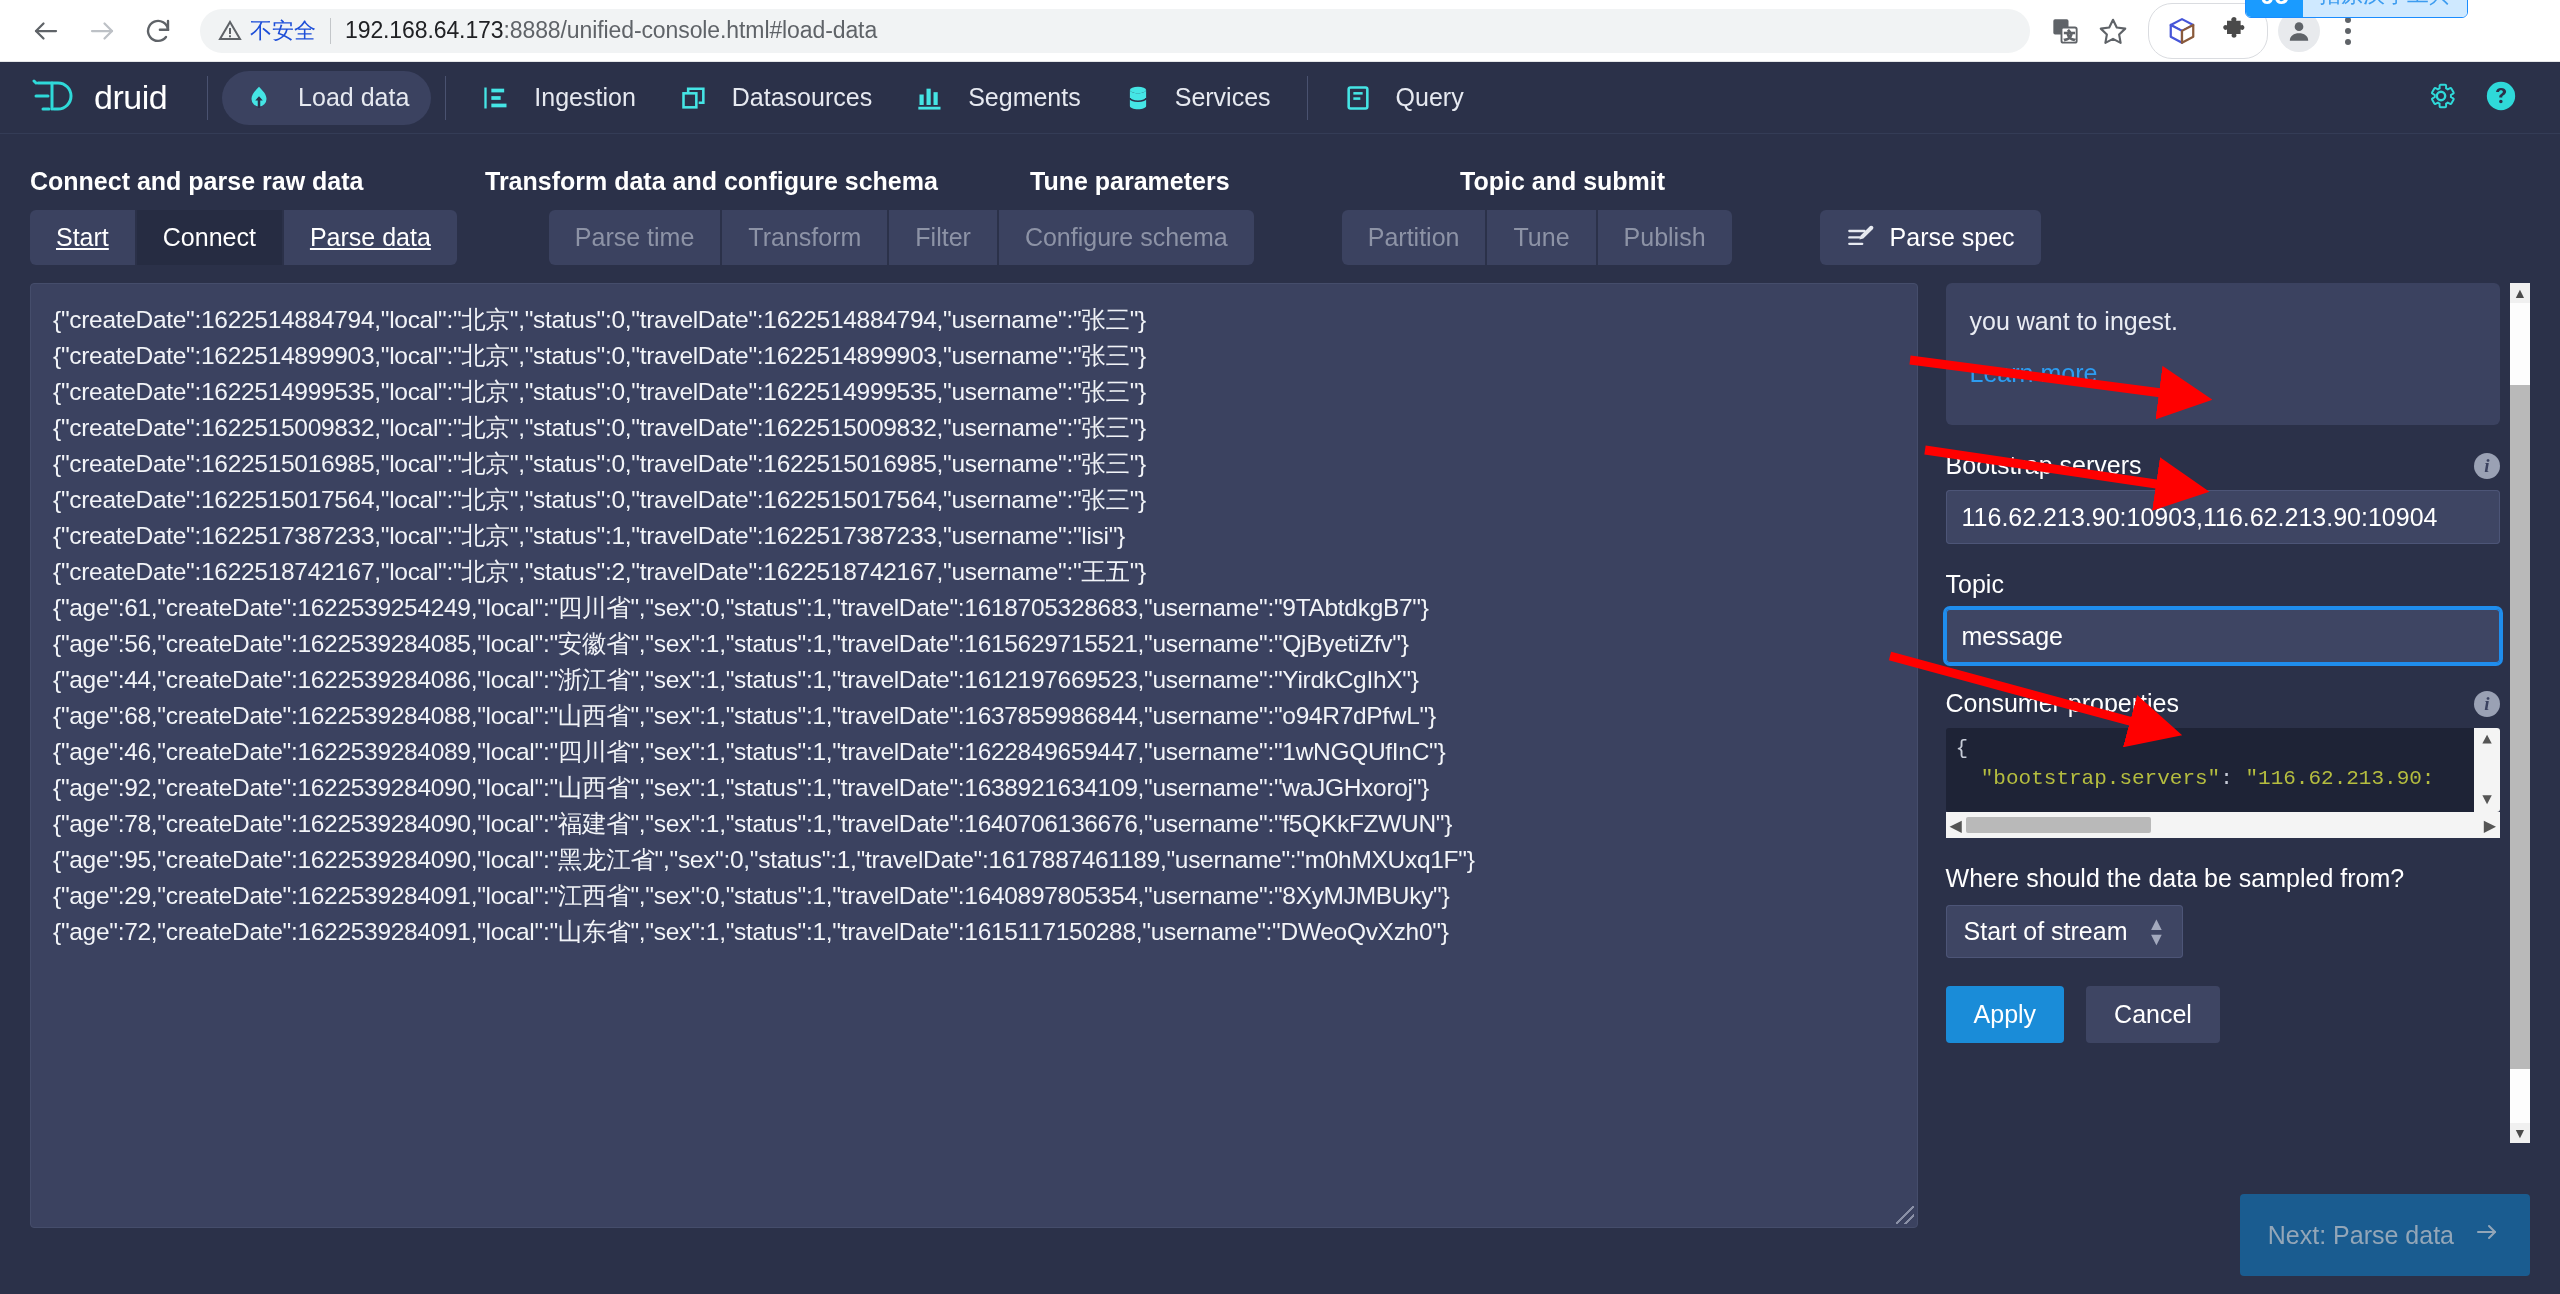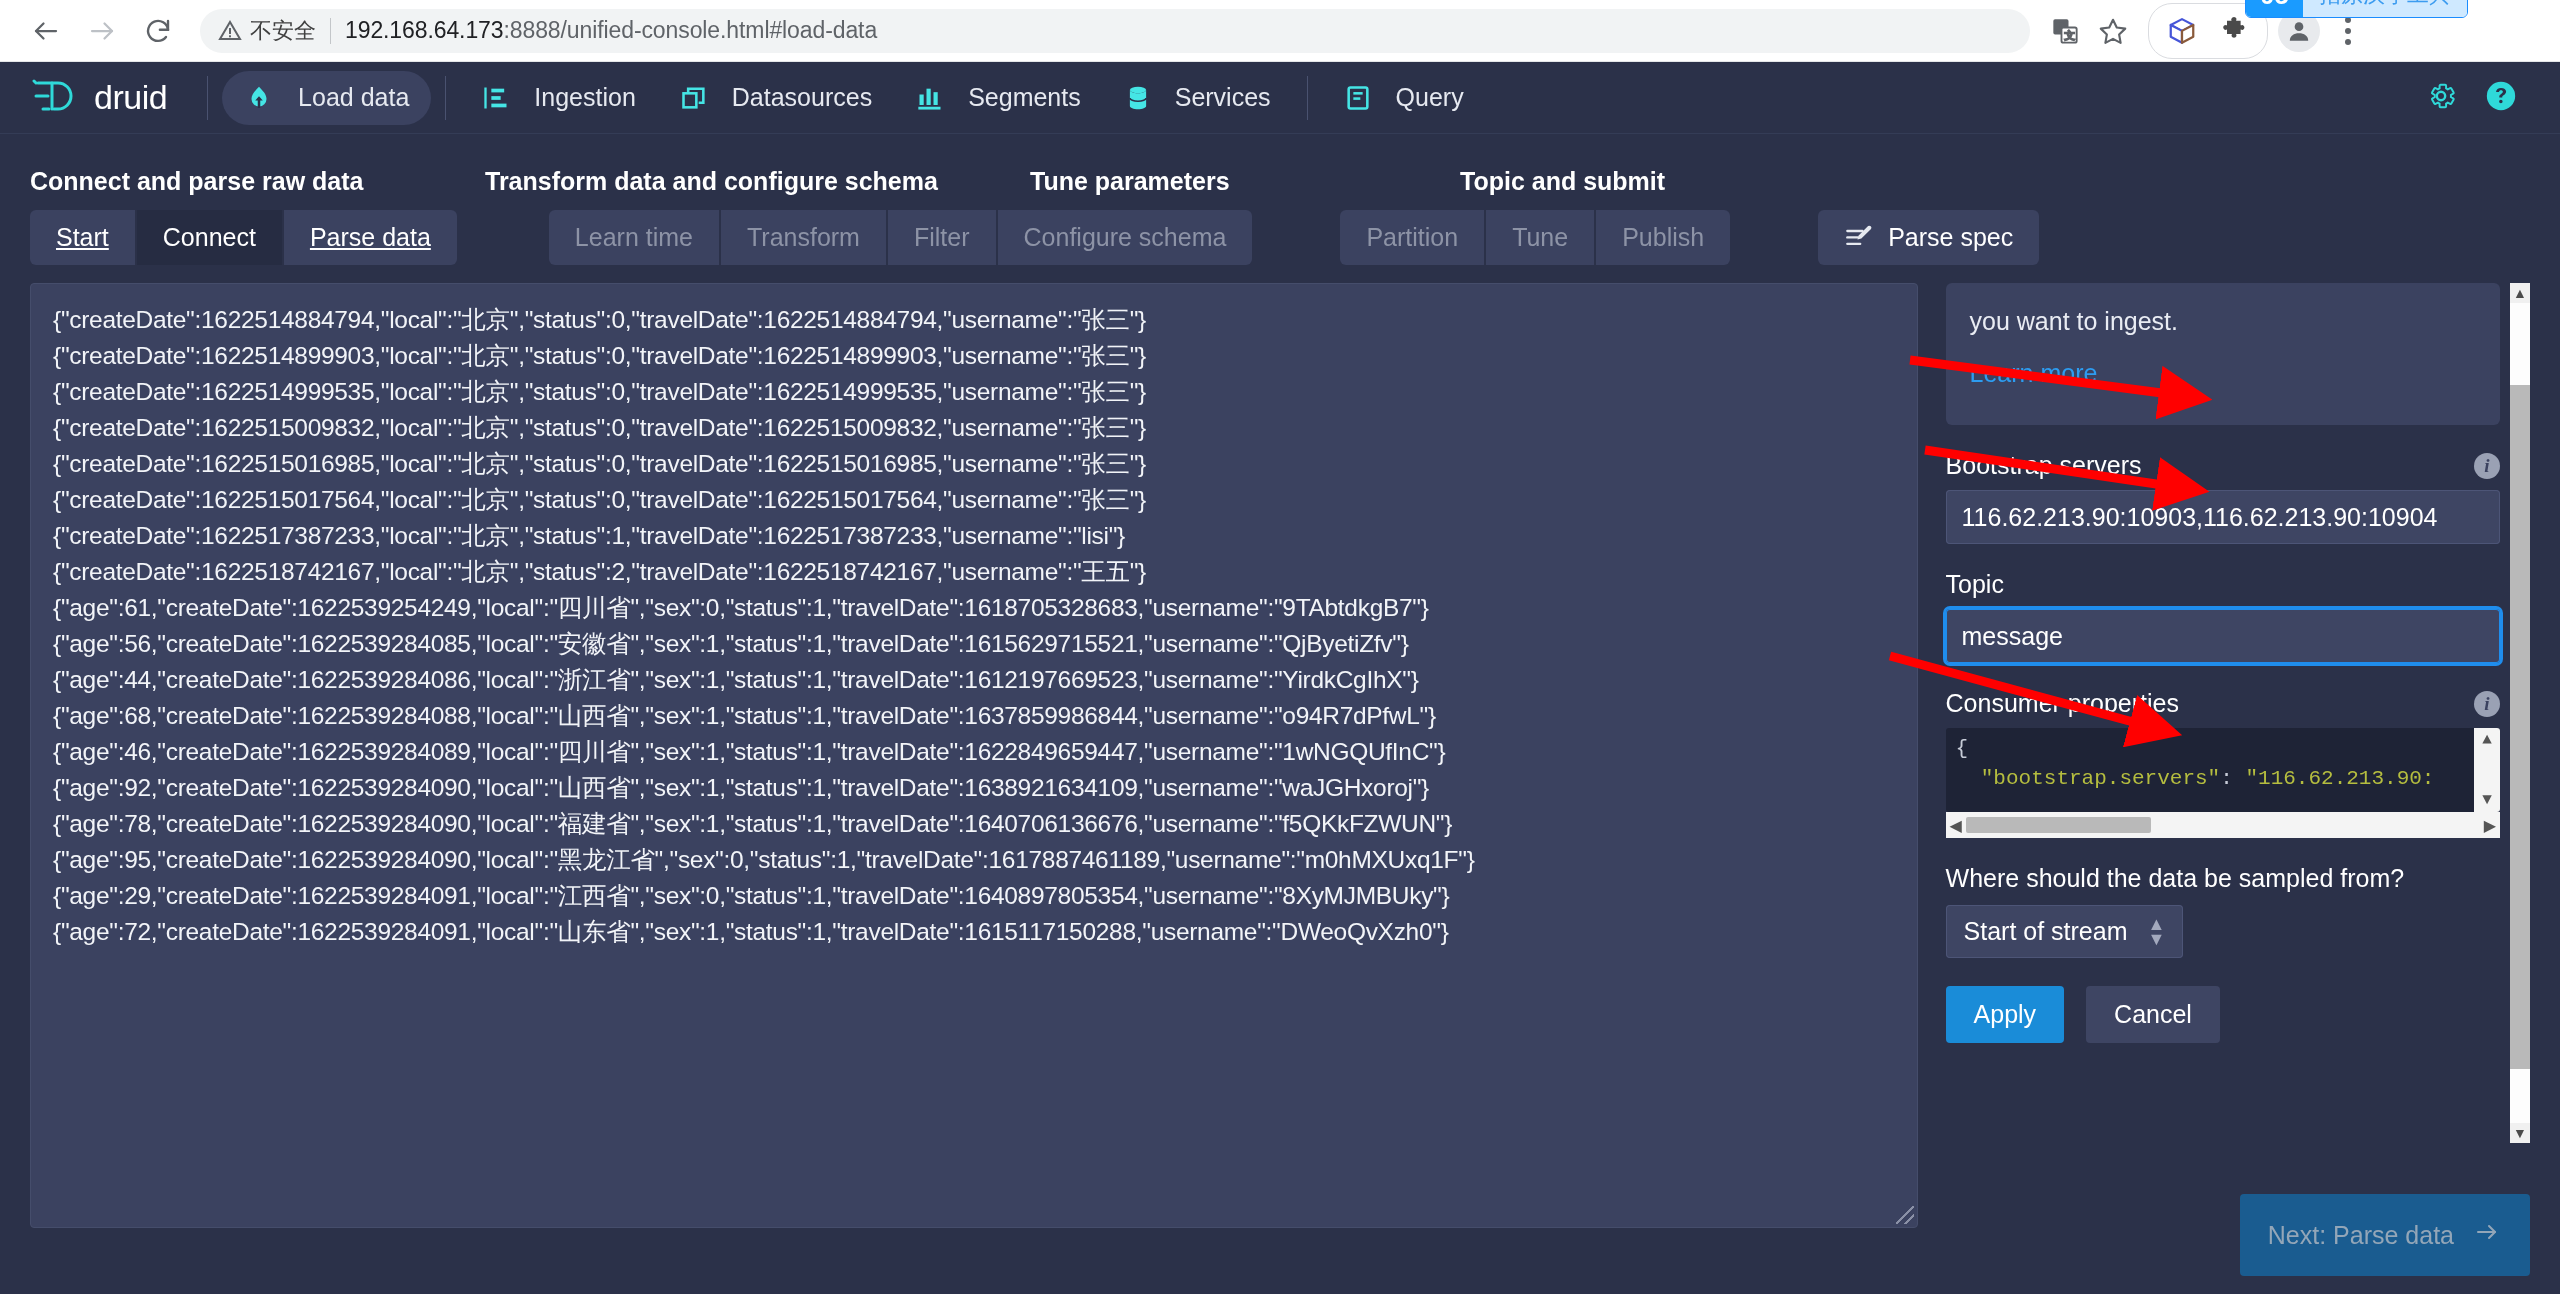--- a/index.html
+++ b/index.html
@@ -37,21 +37,21 @@
     margin-right: 12px;
     background: #f1f3f4;
     border-radius: 22px;
     display: flex;
     align-items: center;
     padding: 0 18px;
     max-width: 1830px;
   }
   .warn-icon { color:#5f6368; display:flex; align-items:center; margin-right: 8px; }
   .not-secure {
-    font-size: 22px; color: #404040; white-space: nowrap;
+    font-size: 22px; color: #1d4ed8; white-space: nowrap;
     font-family: "Liberation Sans", sans-serif;
   }
   .omni-sep { width:1px; height:26px; background:#c3c6c9; margin:0 14px; }
   .url { font-size: 23px; color: #202124; white-space: nowrap; letter-spacing: -0.1px;}
   .url .dim { color: #5f6368; }
 
   .chrome-right { display:flex; align-items:center; gap: 2px; flex: 0 0 auto; }
   .ext-group {
     display:flex; align-items:center; gap: 6px;
     border:1px solid #dadce0; border-radius:24px; padding: 4px 10px;
@@ -483,21 +483,21 @@
     </div>
 
     <div class="steps-tabs">
       <div class="tabgroup">
         <div class="tab enabled">Start</div>
         <div class="tab selected">Connect</div>
         <div class="tab enabled">Parse data</div>
       </div>
       <div class="group-gap"></div>
       <div class="tabgroup">
-        <div class="tab disabled">Learn time</div>
+        <div class="tab disabled">Parse time</div>
         <div class="tab disabled">Transform</div>
         <div class="tab disabled">Filter</div>
         <div class="tab disabled">Configure schema</div>
       </div>
       <div class="group-gap-sm"></div>
       <div class="tabgroup">
         <div class="tab disabled">Partition</div>
         <div class="tab disabled">Tune</div>
         <div class="tab disabled">Publish</div>
       </div>

